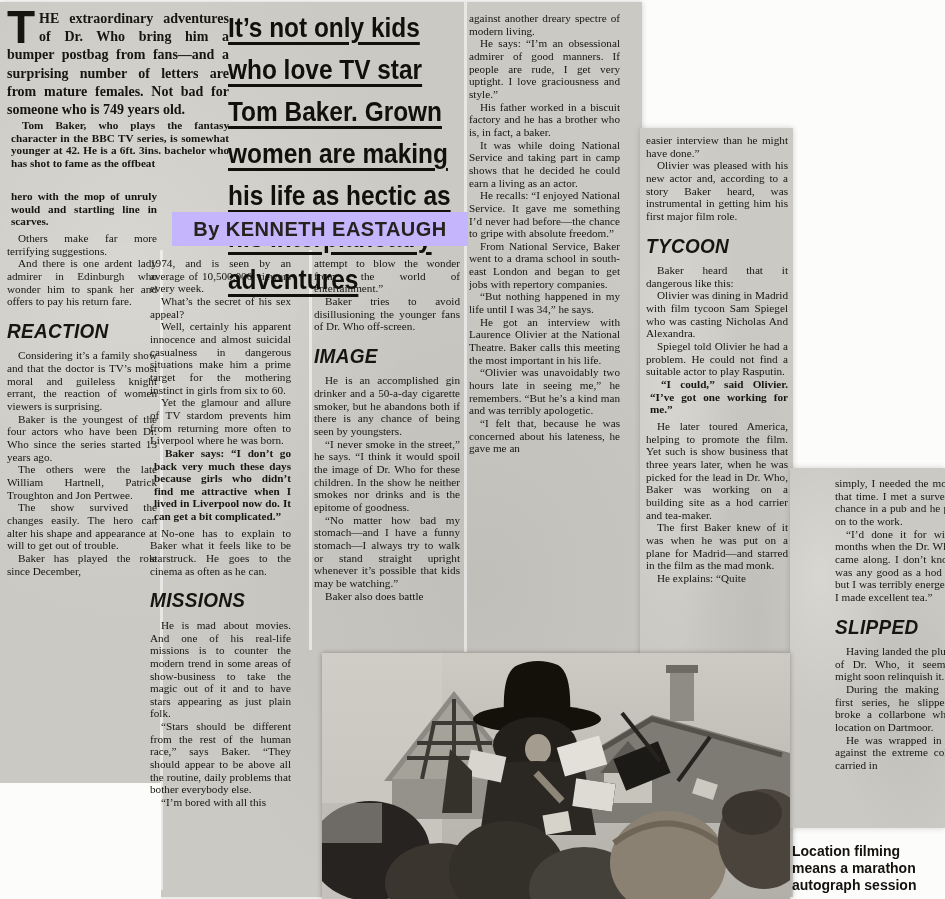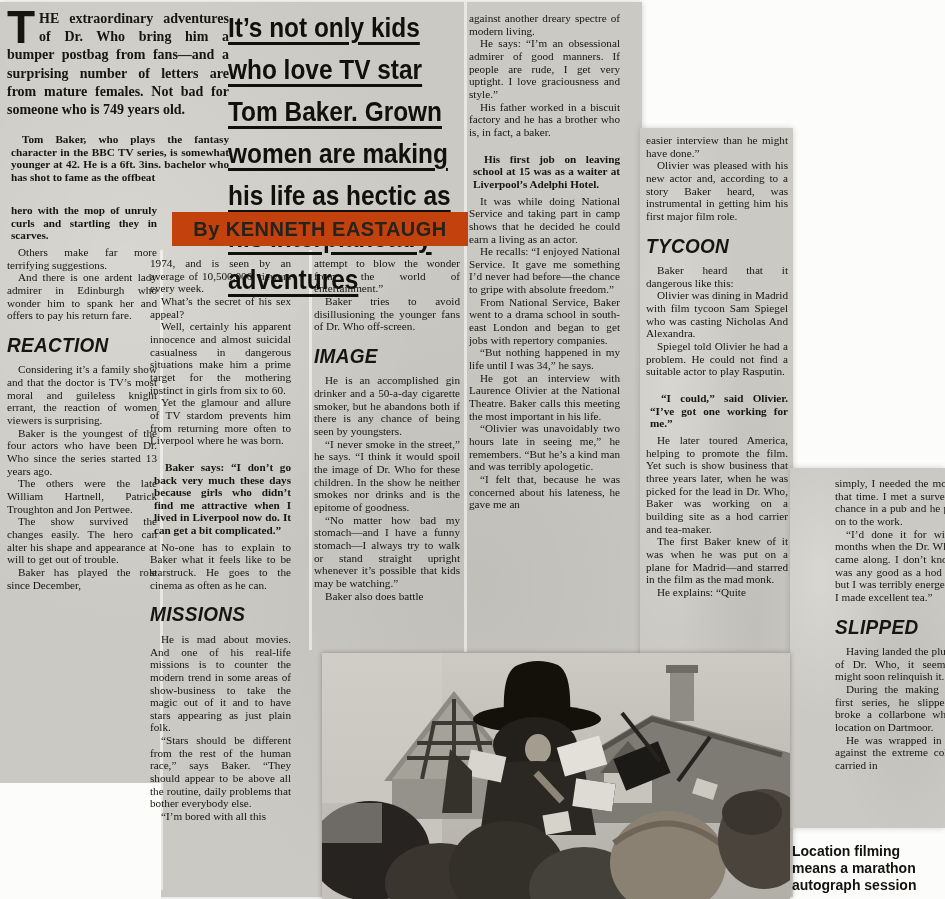--- a/index.html
+++ b/index.html
@@ -21,21 +21,21 @@
       radial-gradient(ellipse at 75% 65%, rgba(0,0,0,.05), transparent 45%);
     pointer-events:none;
   }
   .whitepatch { position:absolute; background:#fcfcfb; }
   .col {
     position:absolute; overflow:hidden;
     font-size:11.2px; line-height:1.13; text-align:justify;
   }
   .para { text-indent:11px; }
   .para.noindent { text-indent:0; }
-  .para.bold { font-weight:bold; margin-top:14px; margin-bottom:4px; padding-left:4px; }
+  .para.bold { font-weight:bold; margin-top:0; margin-bottom:4px; padding-left:4px; }
   .lead {
     font-size:14px; line-height:1.3; font-weight:bold; text-align:justify;
   }
   .dropcap {
     float:left; font-family:"Liberation Sans", sans-serif;
     font-size:46px; line-height:.78; font-weight:bold; padding-right:4px;
   }
   .section-head {
     font-family:"Liberation Sans", sans-serif;
     font-style:italic; font-weight:800; font-size:19px;
@@ -46,21 +46,21 @@
     position:absolute; left:228px; top:6px; width:242px; height:212px;
   }
   #headline .inner{
     width:282px; transform:scaleX(.857); transform-origin:0 0;
     font-family:"Liberation Sans", sans-serif; font-weight:bold;
     font-size:28.5px; line-height:42px; color:#11100d;
     text-decoration:underline; text-decoration-thickness:3px; text-underline-offset:5px;
   }
   #byline {
     position:absolute; left:172px; top:212px; width:296px; height:34px;
-    background:#c2410c; display:flex; align-items:center; justify-content:center;
+    background:#c4b5fd; display:flex; align-items:center; justify-content:center;
     font-family:"Liberation Sans", sans-serif; font-size:20px; font-weight:600;
     color:#24231e; letter-spacing:.5px;
   }
   #photo {
     position:absolute; left:322px; top:653px; width:468px; height:246px;
     box-shadow:0 0 5px rgba(0,0,0,.3);
   }
   #caption {
     position:absolute; left:792px; top:843px; width:150px;
     font-family:"Liberation Sans", sans-serif; font-weight:bold;
@@ -87,21 +87,21 @@
 
   <div id="byline">
     <span>By KENNETH EASTAUGH</span>
   </div>
 
   <div class="col" style="left:7px;top:10px;width:222px;height:180px;">
       <p class="lead"><span class="dropcap">T</span>HE extraordinary adventures of Dr. Who bring him a bumper postbag from fans—and a surprising number of letters are from mature females. Not bad for someone who is 749 years old.</p>
       <p class="para bold">Tom Baker, who plays the fantasy character in the BBC TV series, is somewhat younger at 42. He is a 6ft. 3ins. bachelor who has shot to fame as the offbeat</p>
     </div>
   <div class="col" style="left:7px;top:190px;width:150px;height:592px;">
-      <p class="para bold noindent">hero with the mop of unruly curls and startling they in scarves.</p>
+      <p class="para bold noindent">hero with the mop of unruly would and startling line in scarves.</p>
       <p class="para">Others make far more terrifying suggestions.</p>
       <p class="para">And there is one ardent lady admirer in Edinburgh who wonder him to spank her and offers to pay his return fare.</p>
       <div class="section-head">REACTION</div>
       <p class="para">Considering it’s a family show and that the doctor is TV’s most moral and guileless knight errant, the reaction of women viewers is surprising.</p>
       <p class="para">Baker is the youngest of the four actors who have been Dr. Who since the series started 13 years ago.</p>
       <p class="para">The others were the late William Hartnell, Patrick Troughton and Jon Pertwee.</p>
       <p class="para">The show survived the changes easily. The hero can alter his shape and appearance at will to get out of trouble.</p>
       <p class="para">Baker has played the role since December,</p>
     </div>
   <div class="col" style="left:150px;top:257px;width:141px;height:640px;">
@@ -122,21 +122,20 @@
       <div class="section-head">IMAGE</div>
       <p class="para">He is an accomplished gin drinker and a 50-a-day cigarette smoker, but he abandons both if there is any chance of being seen by youngsters.</p>
       <p class="para">“I never smoke in the street,” he says. “I think it would spoil the image of Dr. Who for these children. In the show he neither smokes nor drinks and is the epitome of goodness.</p>
       <p class="para">“No matter how bad my stomach—and I have a funny stomach—I always try to walk or stand straight upright whenever it’s possible that kids may be watching.”</p>
       <p class="para">Baker also does battle</p>
     </div>
   <div class="col" style="left:469px;top:12px;width:151px;height:640px;">
       <p class="para noindent">against another dreary spectre of modern living.</p>
       <p class="para">He says: “I’m an obsessional admirer of good manners. If people are rude, I get very uptight. I love graciousness and style.”</p>
       <p class="para">His father worked in a biscuit factory and he has a brother who is, in fact, a baker.</p>
-      <p class="para bold">His first job on leaving school at 15 was as a waiter at Liverpool’s Adelphi Hotel.</p>
       <p class="para">It was while doing National Service and taking part in camp shows that he decided he could earn a living as an actor.</p>
       <p class="para">He recalls: “I enjoyed National Service. It gave me something I’d never had before—the chance to gripe with absolute freedom.”</p>
       <p class="para">From National Service, Baker went to a drama school in south-east London and began to get jobs with repertory companies.</p>
       <p class="para">“But nothing happened in my life until I was 34,” he says.</p>
       <p class="para">He got an interview with Laurence Olivier at the National Theatre. Baker calls this meeting the most important in his life.</p>
       <p class="para">“Olivier was unavoidably two hours late in seeing me,” he remembers. “But he’s a kind man and was terribly apologetic.</p>
       <p class="para">“I felt that, because he was concerned about his lateness, he gave me an</p>
     </div>
   <div class="col" style="left:646px;top:134px;width:142px;height:516px;">
       <p class="para noindent">easier interview than he might have done.”</p>

